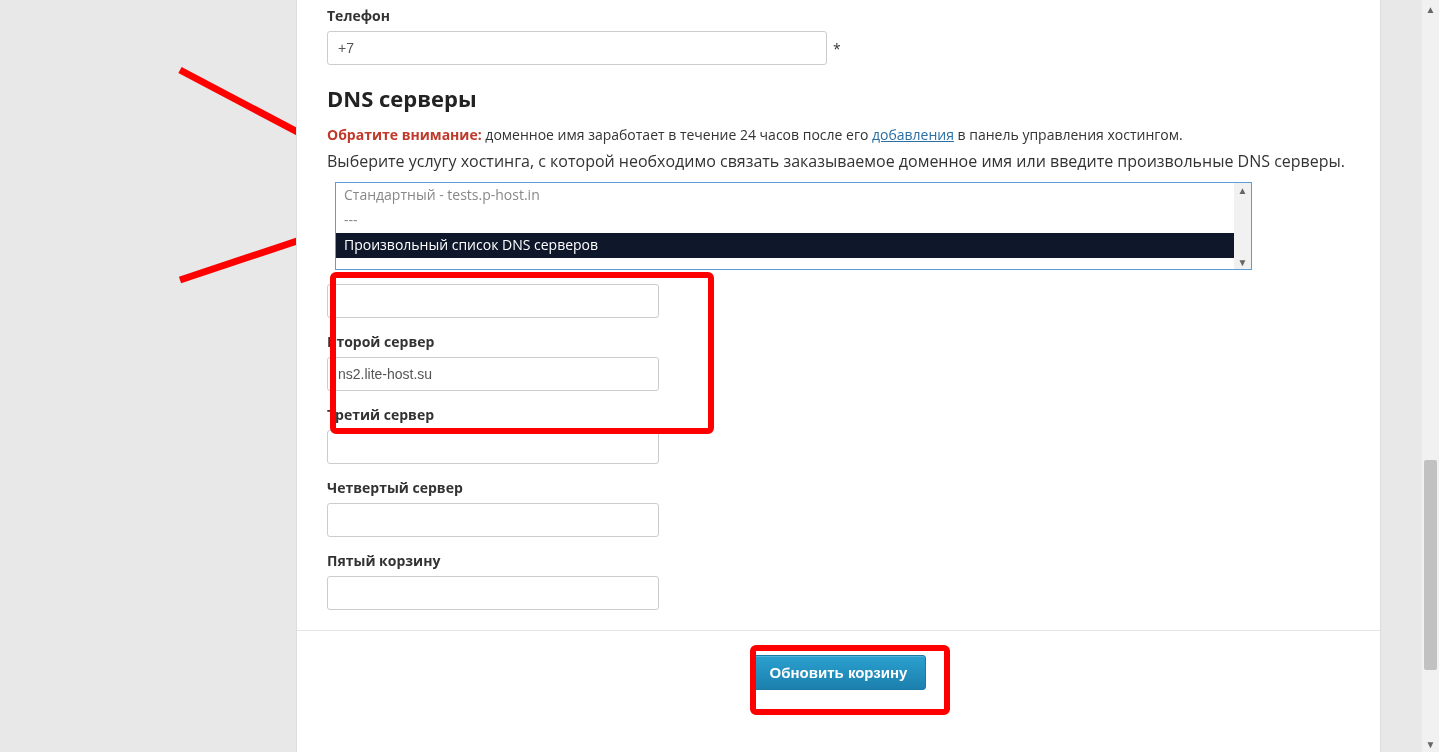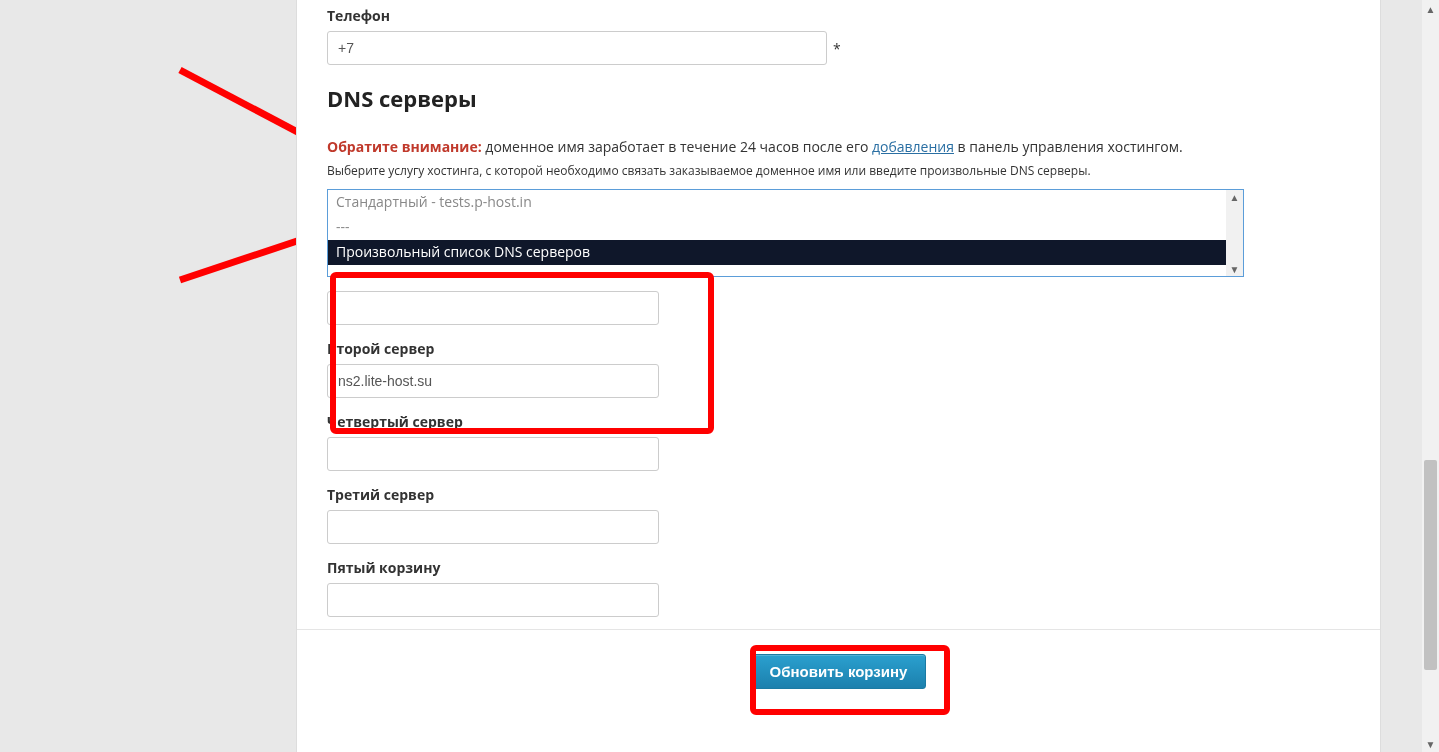--- a/index.html
+++ b/index.html
@@ -47,37 +47,38 @@
     font-size: 14px;
     color: #555;
     background: #fff;
   }
   .text-input.small { width: 332px; }
   .asterisk { margin-left: 6px; color: #333; }
   h3.section-title {
     font-size: 22px;
     font-weight: 700;
     color: #222;
-    margin: 18px 0 24px 0;
+    margin: 18px 0 12px 0;
   }
   .notice {
     font-size: 14px;
     color: #333;
     margin-bottom: 6px;
   }
   .notice-lead { color: #c0392b; font-weight: 700; }
   .link { color: #2a6fa3; text-decoration: underline; cursor: pointer; }
-  .help-text { font-size: 12px; color: #333; margin-bottom: 10px; }
+  .help-text { font-size: 16px; color: #333; margin-bottom: 10px; }
   .select-box {
     width: 917px;
     height: 88px;
     border: 1px solid #5b9dd9;
     background: #fff;
     font-size: 14px;
     position: relative;
+    margin-left: 8px;
   }
   .select-option {
     padding: 3px 8px;
     color: #888;
     cursor: pointer;
     line-height: 1.35;
   }
   .select-option.sep { color: #888; }
   .select-option.selected {
     background: #0f172a;
@@ -97,21 +98,21 @@
   .red-box {
     position: absolute;
     border: 6px solid #ff0000;
     border-radius: 6px;
     pointer-events: none;
   }
   .red-box.box1 { left: 330px; top: 272px; width: 384px; height: 162px; }
   .red-box.box2 { left: 750px; top: 645px; width: 200px; height: 70px; }
   .update-bar {
     border-top: 1px solid #e5e5e5;
-    margin-top: 12px;
+    margin-top: 20px;
     padding: 24px 0;
     text-align: center;
   }
   .btn-primary {
     display: inline-block;
     background: #1f8fbf;
     background: linear-gradient(#2aa0cf, #1c80ad);
     color: #fff;
     border: 1px solid #1b7aa3;
     border-radius: 3px;
@@ -200,25 +201,25 @@
       </div>
 
       <div class="field-block">
         <input class="text-input small" value="" style="">
       </div>
       <div class="field-block">
         <label class="label">Второй сервер</label>
         <input class="text-input small" value="ns2.lite-host.su" style="">
       </div>
       <div class="field-block">
+        <label class="label">Третий сервер</label>
+        <input class="text-input small" value="" style="">
+      </div>
+      <div class="field-block">
         <label class="label">Четвертый сервер</label>
-        <input class="text-input small" value="" style="">
-      </div>
-      <div class="field-block">
-        <label class="label">Третий сервер</label>
         <input class="text-input small" value="" style="">
       </div>
       <div class="field-block">
         <label class="label">Пятый корзину</label>
         <input class="text-input small" value="" style="">
       </div>
     </div>
 
     <div class="update-bar">
       <button class="btn-primary">Обновить корзину</button>

